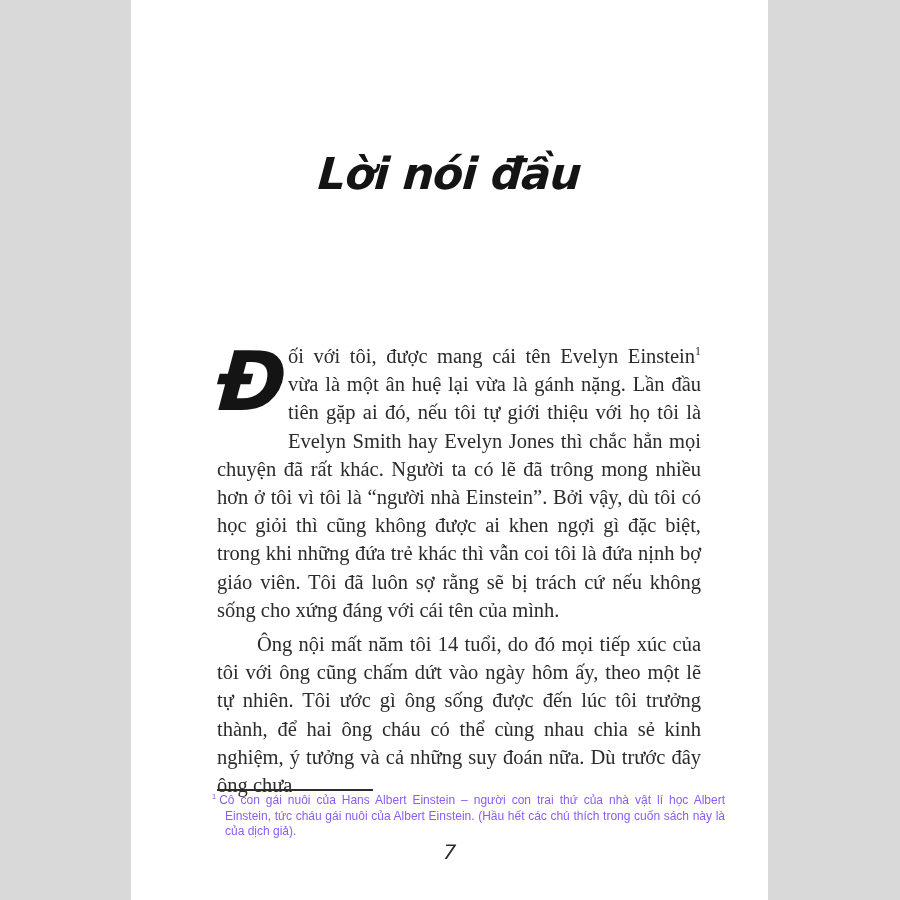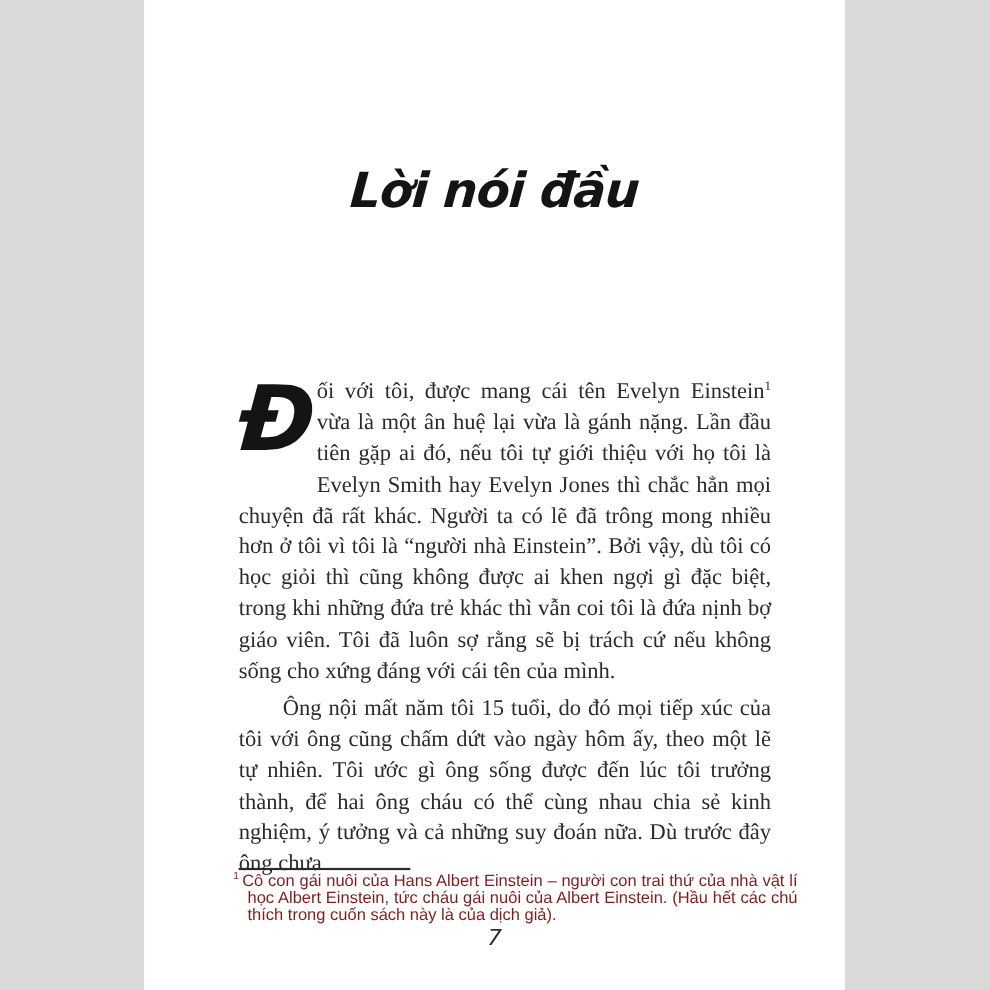--- a/index.html
+++ b/index.html
@@ -83,23 +83,23 @@
     width: 156px;
     border-top: 2px solid #2b2b2b;
   }
 
   .footnote {
     position: absolute;
     left: 81px;
     top: 793px;
     width: 500px;
     font-family: "Liberation Sans", sans-serif;
-    font-size: 15px;
+    font-size: 12px;
     line-height: 15.5px;
-    color: #7f1d1d;
+    color: #8b5cf6;
     text-align: justify;
     padding-left: 13px;
     text-indent: -13px;
     margin: 0;
   }
 
   .footnote .fn-marker {
     font-size: 0.62em;
     vertical-align: super;
     line-height: 0;
@@ -124,21 +124,21 @@
 
 <div id="canvas">
 
   <div class="book-page">
 
     <div class="chapter-title">Lời nói đầu</div>
 
     <div class="body-text">
       <p><span class="dropcap">Đ</span><span>ối với tôi, được mang cái tên Evelyn Einstein</span><sup class="sup-ref">1</sup><span> vừa là một ân huệ lại vừa là gánh nặng. Lần đầu tiên gặp ai đó, nếu tôi tự giới thiệu với họ tôi là Evelyn Smith hay Evelyn Jones thì chắc hẳn mọi chuyện đã rất khác. Người ta có lẽ đã trông mong nhiều hơn ở tôi vì tôi là “người nhà Einstein”. Bởi vậy, dù tôi có học giỏi thì cũng không được ai khen ngợi gì đặc biệt, trong khi những đứa trẻ khác thì vẫn coi tôi là đứa nịnh bợ giáo viên. Tôi đã luôn sợ rằng sẽ bị trách cứ nếu không sống cho xứng đáng với cái tên của mình.</span></p>
 
-      <p class="para-2">Ông nội mất năm tôi 15 tuổi, do đó mọi tiếp xúc của tôi với ông cũng chấm dứt vào ngày hôm ấy, theo một lẽ tự nhiên. Tôi ước gì ông sống được đến lúc tôi trưởng thành, để hai ông cháu có thể cùng nhau chia sẻ kinh nghiệm, ý tưởng và cả những suy đoán nữa. Dù trước đây ông chưa</p>
+      <p class="para-2">Ông nội mất năm tôi 14 tuổi, do đó mọi tiếp xúc của tôi với ông cũng chấm dứt vào ngày hôm ấy, theo một lẽ tự nhiên. Tôi ước gì ông sống được đến lúc tôi trưởng thành, để hai ông cháu có thể cùng nhau chia sẻ kinh nghiệm, ý tưởng và cả những suy đoán nữa. Dù trước đây ông chưa</p>
     </div>
 
     <div class="footnote-rule"></div>
 
     <p class="footnote"><sup class="fn-marker">1</sup><span>Cô con gái nuôi của Hans Albert Einstein – người con trai thứ của nhà vật lí học Albert Einstein, tức cháu gái nuôi của Albert Einstein. (Hầu hết các chú thích trong cuốn sách này là của dịch giả).</span></p>
 
     <div class="page-number">7</div>
 
   </div>
 </div>

